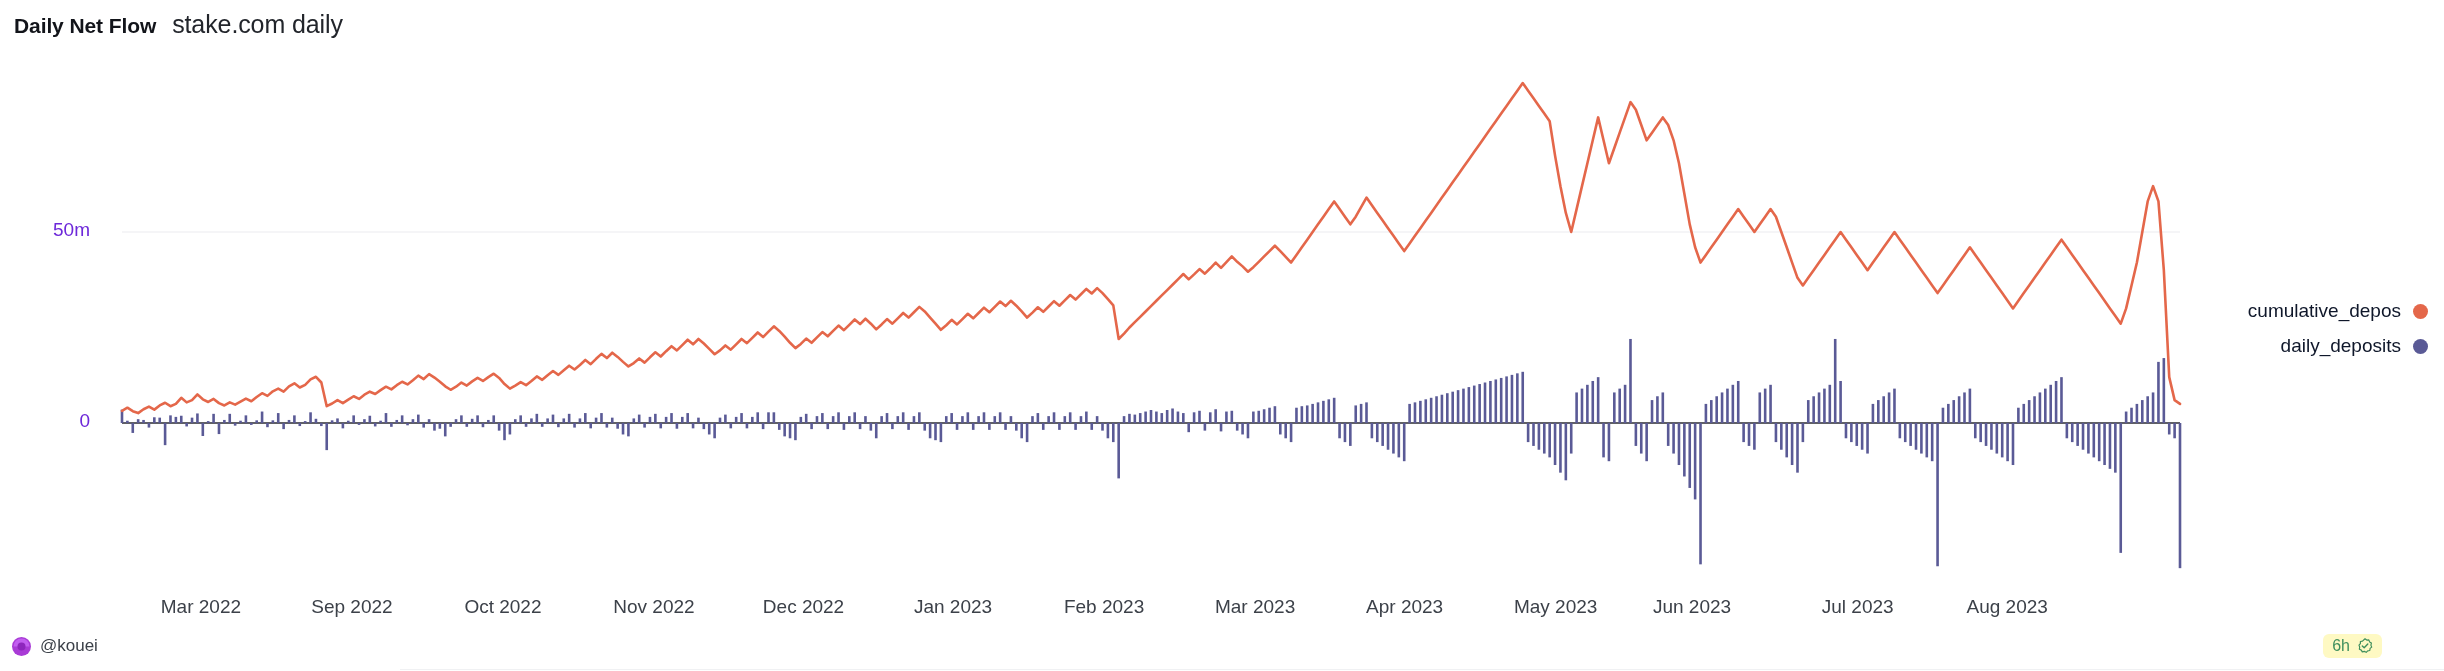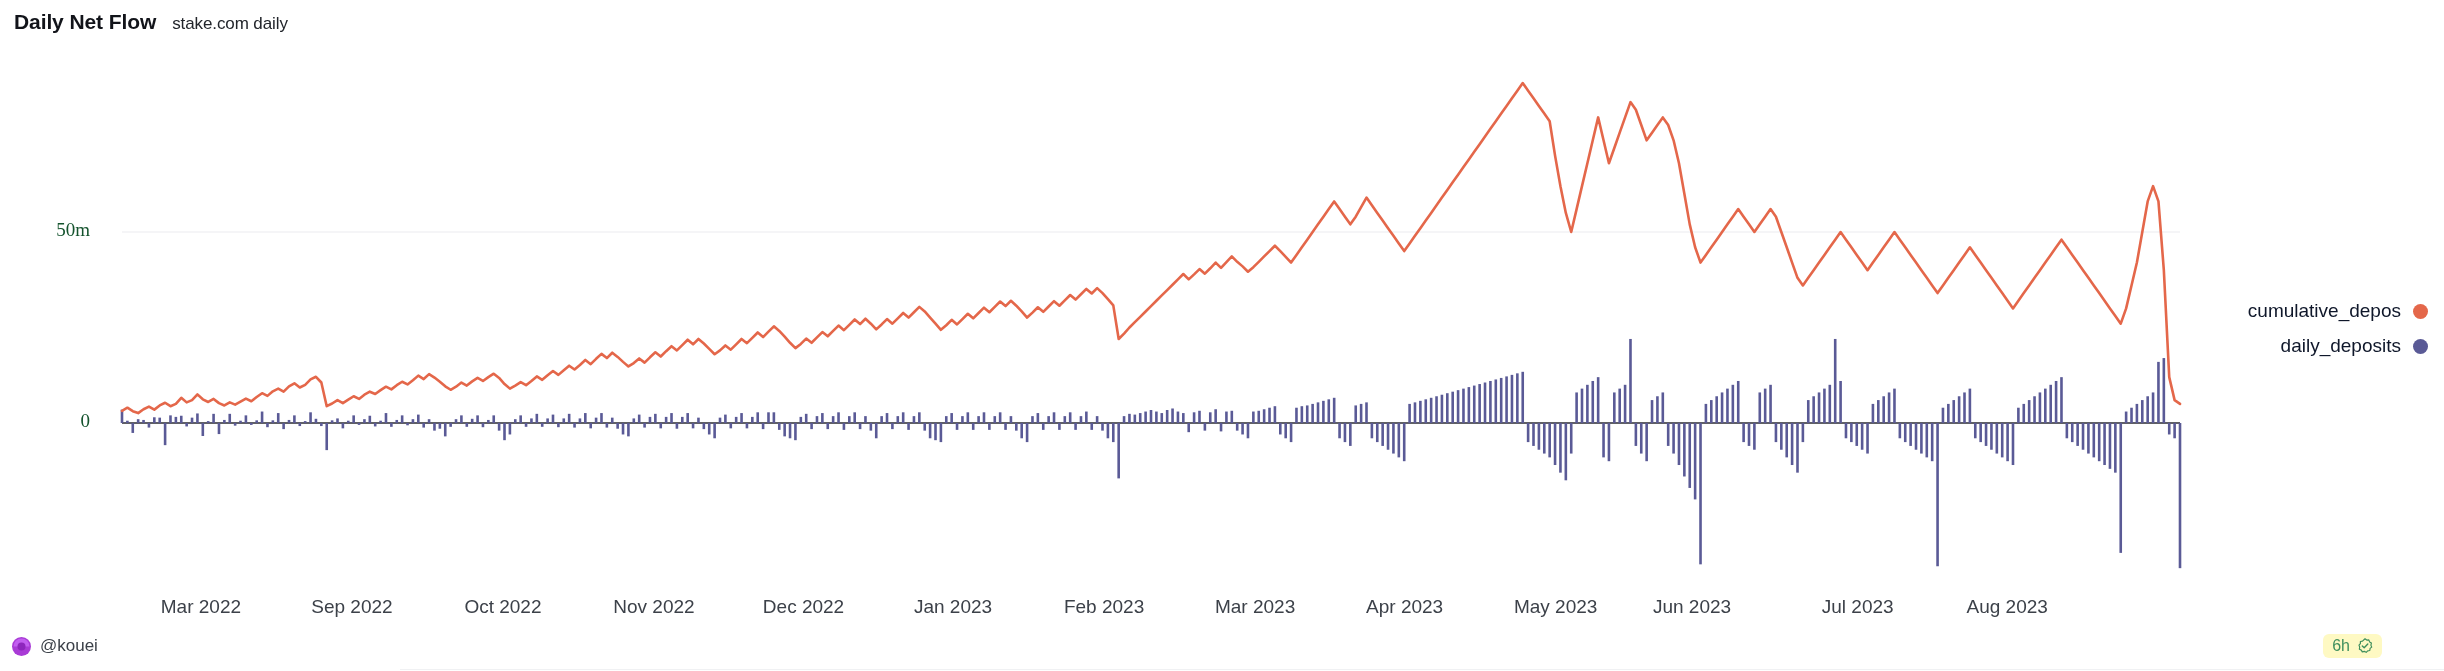--- a/index.html
+++ b/index.html
@@ -26,21 +26,21 @@
     gap: 16px;
     white-space: nowrap;
   }
   #chart-title {
     font-size: 21px;
     font-weight: bold;
     color: #12141a;
     letter-spacing: -0.1px;
   }
   #chart-subtitle {
-    font-size: 17px;
+    font-size: 25px;
     font-weight: 400;
     color: #22252b;
     letter-spacing: -0.1px;
   }
 
   
   #plot-frame {
     position: absolute;
     left: 0;
     top: 40px;
@@ -60,25 +60,24 @@
     top: 278px;
     width: 420px;
     height: 135px;
     pointer-events: none;
   }
 
   
   .y-tick-label {
     position: absolute;
     font-size: 19px;
-    color: #14532d;
+    color: #6d28d9;
     text-align: right;
     width: 90px;
     left: 0;
-    font-family: Liberation Serif, serif;
   }
 
   
   #x-axis {
     position: absolute;
     left: 0;
     top: 596px;
     width: 2444px;
     height: 30px;
   }

